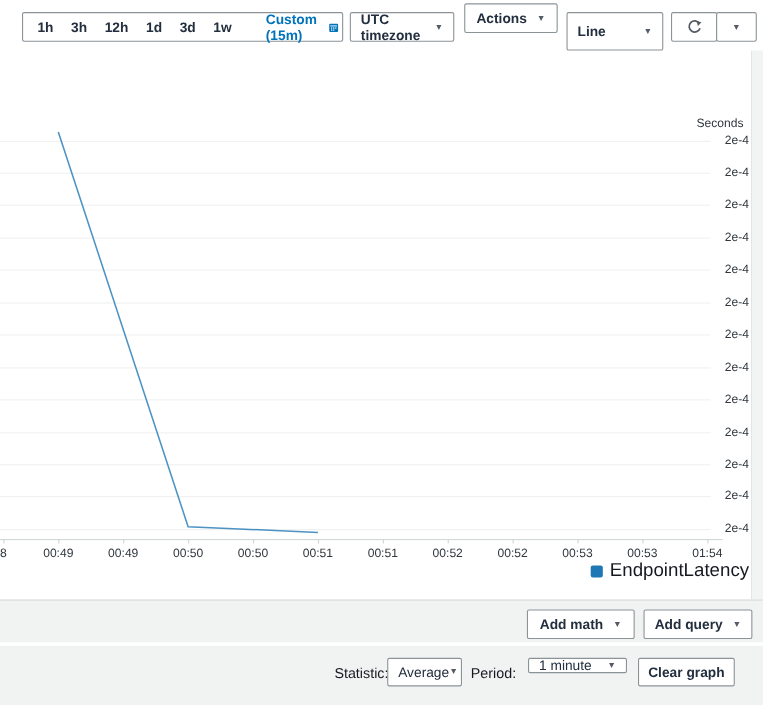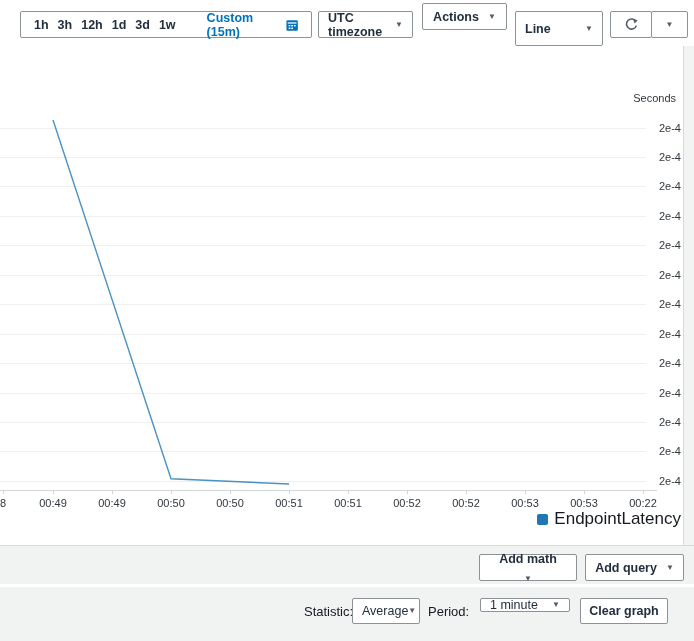--- a/index.html
+++ b/index.html
@@ -15,36 +15,36 @@
   .plain-label{font-size:13px;color:#16191f;}
   #time-range-group{left:20px;top:11px;width:292px;height:27px;padding:0 13px;gap:15px;font-weight:700;}
   .tr-item{cursor:pointer;}
   #custom-range{color:#0073bb;display:flex;align-items:center;gap:6px;cursor:pointer;}
   #chart-region{left:0;top:0;width:694px;height:545px;}
   .y-tick{position:absolute;width:44px;text-align:right;font-size:11px;color:#31373d;}
   .x-tick{position:absolute;width:44px;text-align:center;font-size:11px;color:#31373d;}
   .gridline{position:absolute;left:0;height:1px;background:#eff1f1;}
   .axis-tickmark{position:absolute;width:1px;height:4px;background:#cfd4d4;}
   #x-axis-line{left:0;top:490px;width:657px;height:1px;background:#d2d7d7;}
-  #unit-label{top:92px;right:18px;font-size:11px;color:#31373d;}
+  #unit-label{top:106px;right:18px;font-size:11px;color:#31373d;}
   #legend{top:509px;right:13px;display:flex;align-items:center;gap:6px;}
   #legend-swatch{width:11px;height:11px;border-radius:2px;}
   #legend-label{font-size:17px;color:#16191f;}
   #panel-right-border{left:683px;top:46px;width:1px;height:499px;background:#d5dbdb;}
   #right-margin{left:684px;top:46px;width:10px;height:499px;background:#f2f3f3;}
   #footer-a{left:0;top:545px;width:694px;height:39px;background:#f1f3f3;border-top:1px solid #d5dbdb;}
   #footer-b{left:0;top:587px;width:694px;height:54px;background:#f1f3f3;}
   svg{position:absolute;left:0;top:0;}
 </style>
 </head>
 <body>
 
 <div class="abs box" id="time-range-group">
 
-  <span id="time-range-items" style="display:flex;gap:9px;">
+  <span id="time-range-items" style="display:flex;gap:16px;">
       <span class="tr-item">1h</span>
       <span class="tr-item">3h</span>
       <span class="tr-item">12h</span>
       <span class="tr-item">1d</span>
       <span class="tr-item">3d</span>
       <span class="tr-item">1w</span>
     </span>
   <span id="custom-range" style="margin-left:16px;align-items:center;">
     <span>Custom (15m)</span>
     <svg width="14" height="14" viewBox="0 0 14 14" style="position:static;">
@@ -132,36 +132,36 @@
       <span class="x-tick" style="left: 31px; top: 497px;">00:49</span>
       <span class="x-tick" style="left: 90px; top: 497px;">00:49</span>
       <span class="x-tick" style="left: 149px; top: 497px;">00:50</span>
       <span class="x-tick" style="left: 208px; top: 497px;">00:50</span>
       <span class="x-tick" style="left: 267px; top: 497px;">00:51</span>
       <span class="x-tick" style="left: 326px; top: 497px;">00:51</span>
       <span class="x-tick" style="left: 385px; top: 497px;">00:52</span>
       <span class="x-tick" style="left: 444px; top: 497px;">00:52</span>
       <span class="x-tick" style="left: 503px; top: 497px;">00:53</span>
       <span class="x-tick" style="left: 562px; top: 497px;">00:53</span>
-      <span class="x-tick" style="left: 621px; top: 497px;">00:22</span>
+      <span class="x-tick" style="left: 621px; top: 497px;">01:54</span>
     </div>
   <svg id="plot" width="694" height="545">
       <polyline points="53,120.0 171,478.8 289,484.0" fill="none" stroke="#1f77b4" stroke-width="1.4" stroke-opacity="0.8"></polyline>
     </svg>
   <div class="abs" id="legend">
     <span id="legend-swatch" style="background: rgb(31, 119, 180);"></span>
     <span id="legend-label">EndpointLatency</span>
   </div>
 </div>
 
 <div class="abs" id="panel-right-border"></div>
 <div class="abs" id="right-margin"></div>
 
 <div class="abs" id="footer-a">
-  <div class="abs box btn" style="left:479px;top:8px;width:98px;height:27px;flex-direction:column;">
+  <div class="abs box btn" style="left:479px;top:8px;width:98px;height:27px;">
     <span>Add math</span>
     <span class="caret">▼</span>
   </div>
   <div class="abs box btn" style="left:585px;top:8px;width:99px;height:27px;">
     <span>Add query</span>
     <span class="caret">▼</span>
   </div>
 </div>
 
 <div class="abs" id="footer-b">

